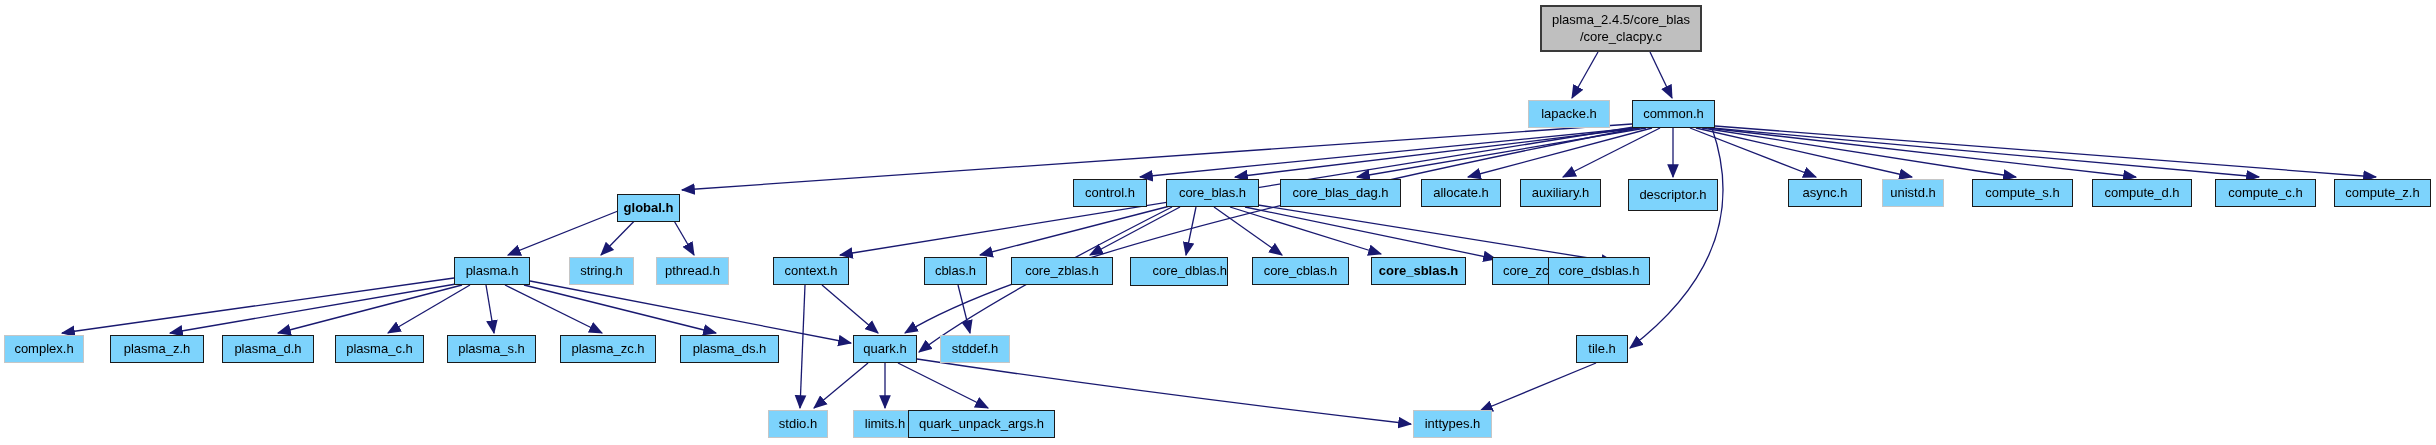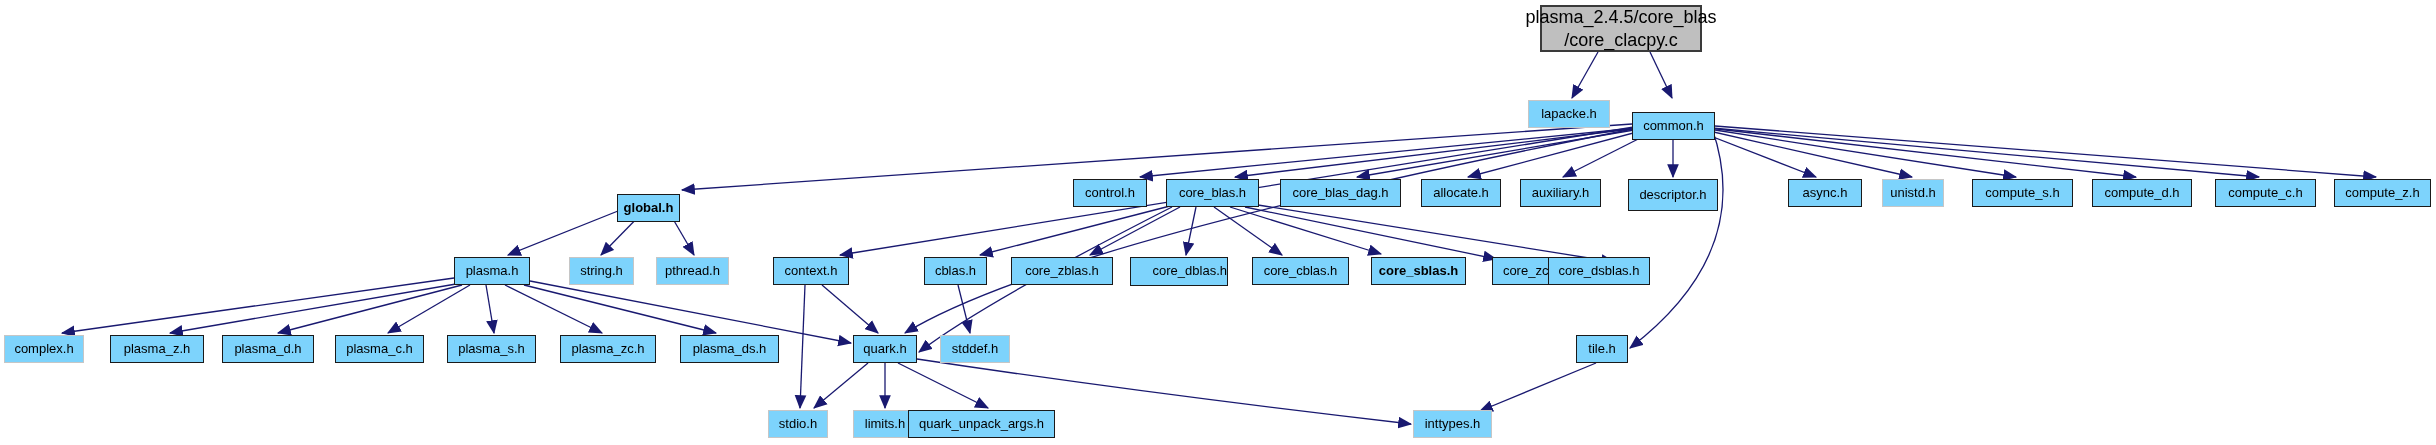--- a/index.html
+++ b/index.html
@@ -23,21 +23,21 @@
     align-items:center;
     justify-content:center;
     text-align:center;
     white-space:pre-line;
     cursor:pointer;
   }
   .node.external{border:1.5px solid #c6c6c6;}
   .node.main{
     background:#bfbfbf;
     border:2px solid #3a3a3a;
-    font-size:18px;
+    font-size:13px;
   }
   .edge{stroke:#191970;stroke-width:1.3;fill:none;}
 </style>
 </head>
 <body>
 
 <div id="canvas">
   <svg id="edges-svg" xmlns="http://www.w3.org/2000/svg">
     <defs>
       <marker id="arrow" markerUnits="userSpaceOnUse" markerWidth="14" markerHeight="12" refX="11" refY="5" orient="auto" viewBox="0 0 12 10">
@@ -89,21 +89,21 @@
         <path d="M885,363 L885,408" class="edge" stroke="#191970" marker-end="url(#arrow)"></path>
         <path d="M898,363 L988,408" class="edge" stroke="#191970" marker-end="url(#arrow)"></path>
         <path d="M917,359 Q1150,394 1411,424" class="edge" stroke="#191970" marker-end="url(#arrow)"></path>
         <path d="M1596,363 L1480,411" class="edge" stroke="#191970" marker-end="url(#arrow)"></path>
       </g>
   </svg>
   <div id="node-layer">
       <div class="node main" style="left: 1540px; top: 5px; width: 162px; height: 47px;"><span>plasma_2.4.5/core_blas
 /core_clacpy.c</span></div>
       <div class="node external" style="left: 1528px; top: 100px; width: 82px; height: 28px;"><span>lapacke.h</span></div>
-      <div class="node internal" style="left: 1632px; top: 100px; width: 83px; height: 28px; margin-top: 12px;"><span>common.h</span></div>
+      <div class="node internal" style="left: 1632px; top: 100px; width: 83px; height: 28px;"><span>common.h</span></div>
       <div class="node internal" style="left: 617px; top: 194px; width: 63px; height: 28px; font-weight: bold;"><span>global.h</span></div>
       <div class="node internal" style="left: 1073px; top: 179px; width: 74px; height: 28px;"><span>control.h</span></div>
       <div class="node internal" style="left: 1166px; top: 179px; width: 93px; height: 28px;"><span>core_blas.h</span></div>
       <div class="node internal" style="left: 1280px; top: 179px; width: 121px; height: 28px;"><span>core_blas_dag.h</span></div>
       <div class="node internal" style="left: 1421px; top: 179px; width: 80px; height: 28px;"><span>allocate.h</span></div>
       <div class="node internal" style="left: 1520px; top: 179px; width: 81px; height: 28px;"><span>auxiliary.h</span></div>
       <div class="node internal" style="left: 1628px; top: 179px; width: 90px; height: 32px;"><span>descriptor.h</span></div>
       <div class="node internal" style="left: 1788px; top: 179px; width: 74px; height: 28px;"><span>async.h</span></div>
       <div class="node external" style="left: 1882px; top: 179px; width: 62px; height: 28px;"><span>unistd.h</span></div>
       <div class="node internal" style="left: 1972px; top: 179px; width: 101px; height: 28px;"><span>compute_s.h</span></div>

